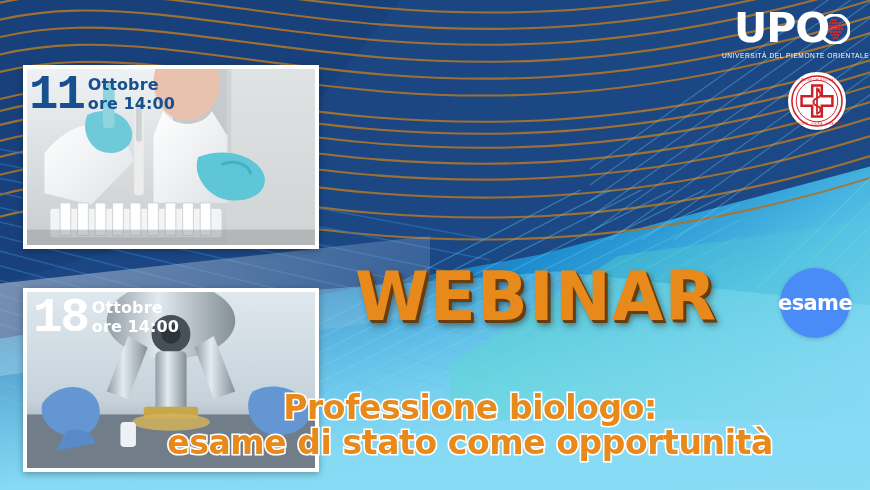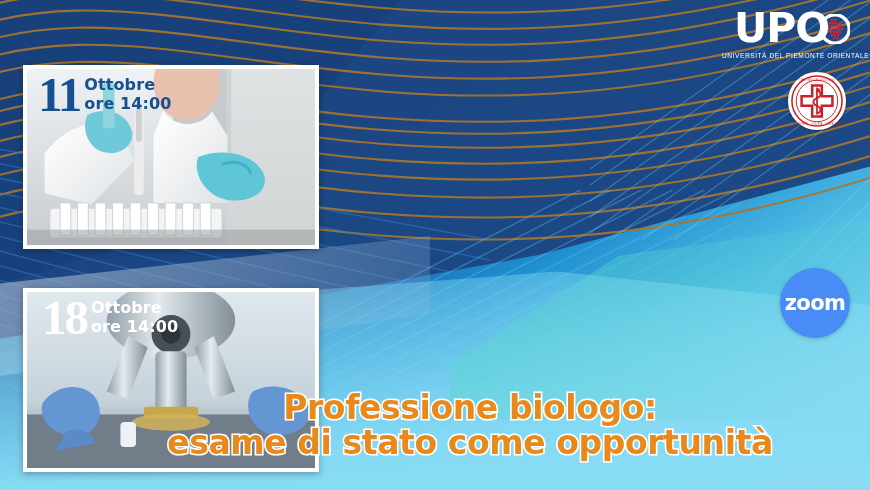--- a/index.html
+++ b/index.html
@@ -82,22 +82,21 @@
 
   
   .date-wrap{
     position:absolute;left:6px;top:2px;
     display:flex;align-items:flex-start;
     z-index:4;
   }
   .date-num{
     font-size:49px;font-weight:bold;line-height:.98;
     letter-spacing:-2px;
-    font-family:Liberation Serif, serif;
-    margin-left:9px;
+    font-family:Liberation Mono, monospace;
   }
   .date-col{margin-left:4px;padding-top:5px;}
   .date-month,.date-time{
     font-size:16px;font-weight:bold;line-height:1.18;
     font-family:"DejaVu Sans", sans-serif;
     letter-spacing:.1px;
   }
   #card-1 .date-num,#card-1 .date-month,#card-1 .date-time{color:#17508f;}
   #card-2 .date-num,#card-2 .date-month,#card-2 .date-time{color:#ffffff;}
   #card-1 .date-wrap{left:2px;}
@@ -387,23 +386,24 @@
       <div class="date-col">
         <div class="date-month">Ottobre</div>
         <div class="date-time">ore 14:00</div>
       </div>
     </div>
   </div>
 
   <div class="headline" id="headline-bottom">Professione biologo:
 esame di stato come opportunità</div>
 
+  <div id="webinar">WEBINAR</div>
 
   <div id="zoom-logo">
-    <span>zoom</span>
+    <span>esame</span>
   </div>
 
   <div id="upo">
     <div id="upo-mark">
       <span>UPO</span>
       <svg width="30" height="30" viewBox="0 0 30 30" style="margin-left:-9px;margin-top:1px;">
         <circle cx="15" cy="15" r="14.2" fill="none" stroke="#ffffff" stroke-width="3.4"></circle>
         <g fill="#d9262c">
           <rect x="11" y="5" width="2.3" height="2.3"></rect>
             <rect x="14" y="5" width="2.3" height="2.3"></rect>

